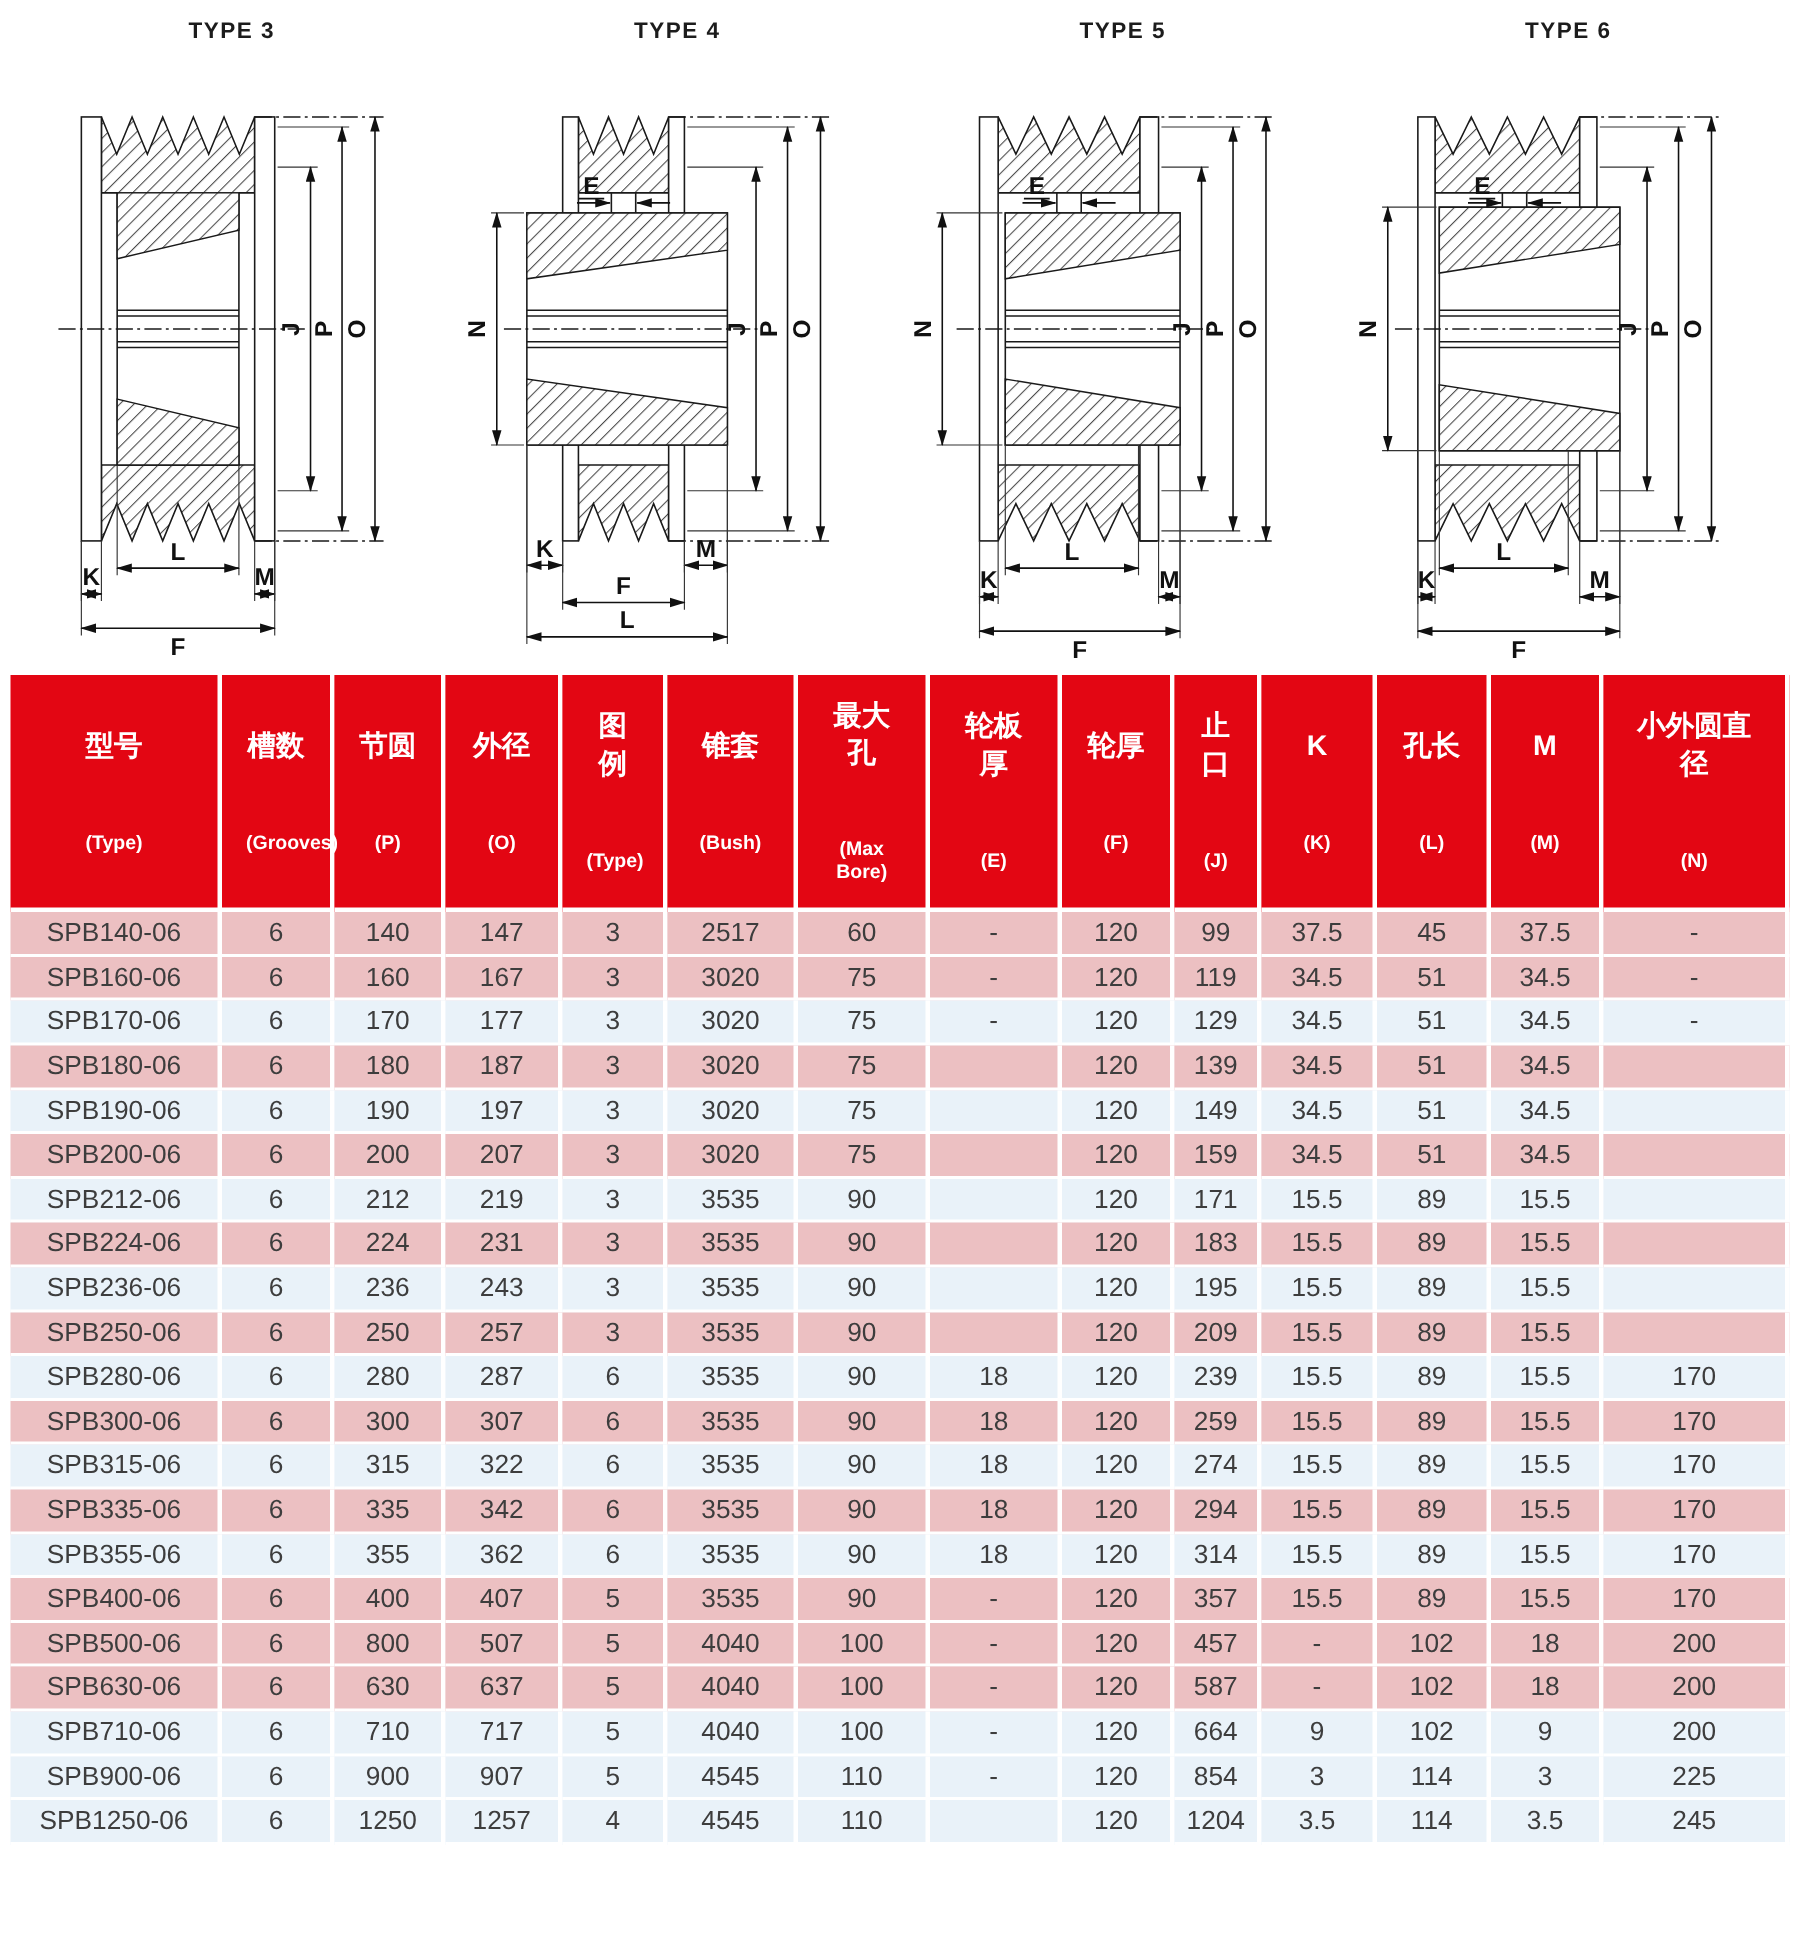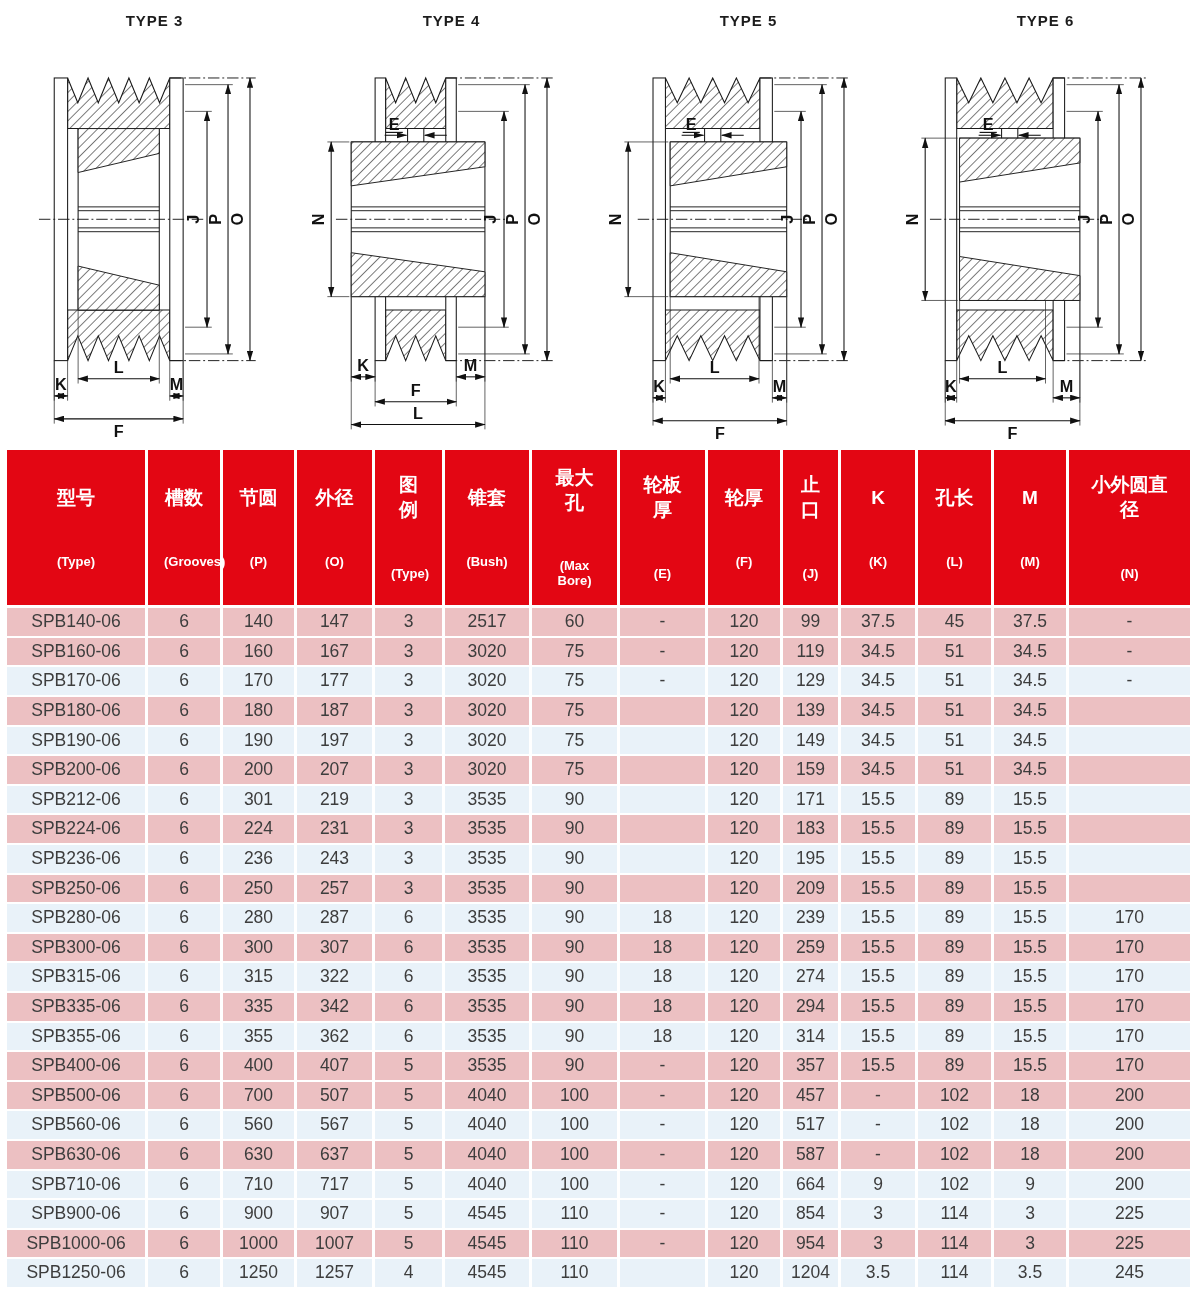--- a/index.html
+++ b/index.html
@@ -426,21 +426,21 @@
           <td>120</td>
           <td>159</td>
           <td>34.5</td>
           <td>51</td>
           <td>34.5</td>
           <td></td>
         </tr>
         <tr class="row-blue">
           <td>SPB212-06</td>
           <td>6</td>
-          <td>301</td>
+          <td>212</td>
           <td>219</td>
           <td>3</td>
           <td>3535</td>
           <td>90</td>
           <td></td>
           <td>120</td>
           <td>171</td>
           <td>15.5</td>
           <td>89</td>
           <td>15.5</td>
@@ -586,44 +586,28 @@
           <td>120</td>
           <td>357</td>
           <td>15.5</td>
           <td>89</td>
           <td>15.5</td>
           <td>170</td>
         </tr>
         <tr class="row-pink">
           <td>SPB500-06</td>
           <td>6</td>
-          <td>700</td>
+          <td>800</td>
           <td>507</td>
           <td>5</td>
           <td>4040</td>
           <td>100</td>
           <td>-</td>
           <td>120</td>
           <td>457</td>
-          <td>-</td>
-          <td>102</td>
-          <td>18</td>
-          <td>200</td>
-        </tr>
-        <tr class="row-blue">
-          <td>SPB560-06</td>
-          <td>6</td>
-          <td>560</td>
-          <td>567</td>
-          <td>5</td>
-          <td>4040</td>
-          <td>100</td>
-          <td>-</td>
-          <td>120</td>
-          <td>517</td>
           <td>-</td>
           <td>102</td>
           <td>18</td>
           <td>200</td>
         </tr>
         <tr class="row-pink">
           <td>SPB630-06</td>
           <td>6</td>
           <td>630</td>
           <td>637</td>
@@ -658,36 +642,20 @@
           <td>SPB900-06</td>
           <td>6</td>
           <td>900</td>
           <td>907</td>
           <td>5</td>
           <td>4545</td>
           <td>110</td>
           <td>-</td>
           <td>120</td>
           <td>854</td>
-          <td>3</td>
-          <td>114</td>
-          <td>3</td>
-          <td>225</td>
-        </tr>
-        <tr class="row-pink">
-          <td>SPB1000-06</td>
-          <td>6</td>
-          <td>1000</td>
-          <td>1007</td>
-          <td>5</td>
-          <td>4545</td>
-          <td>110</td>
-          <td>-</td>
-          <td>120</td>
-          <td>954</td>
           <td>3</td>
           <td>114</td>
           <td>3</td>
           <td>225</td>
         </tr>
         <tr class="row-blue">
           <td>SPB1250-06</td>
           <td>6</td>
           <td>1250</td>
           <td>1257</td>

